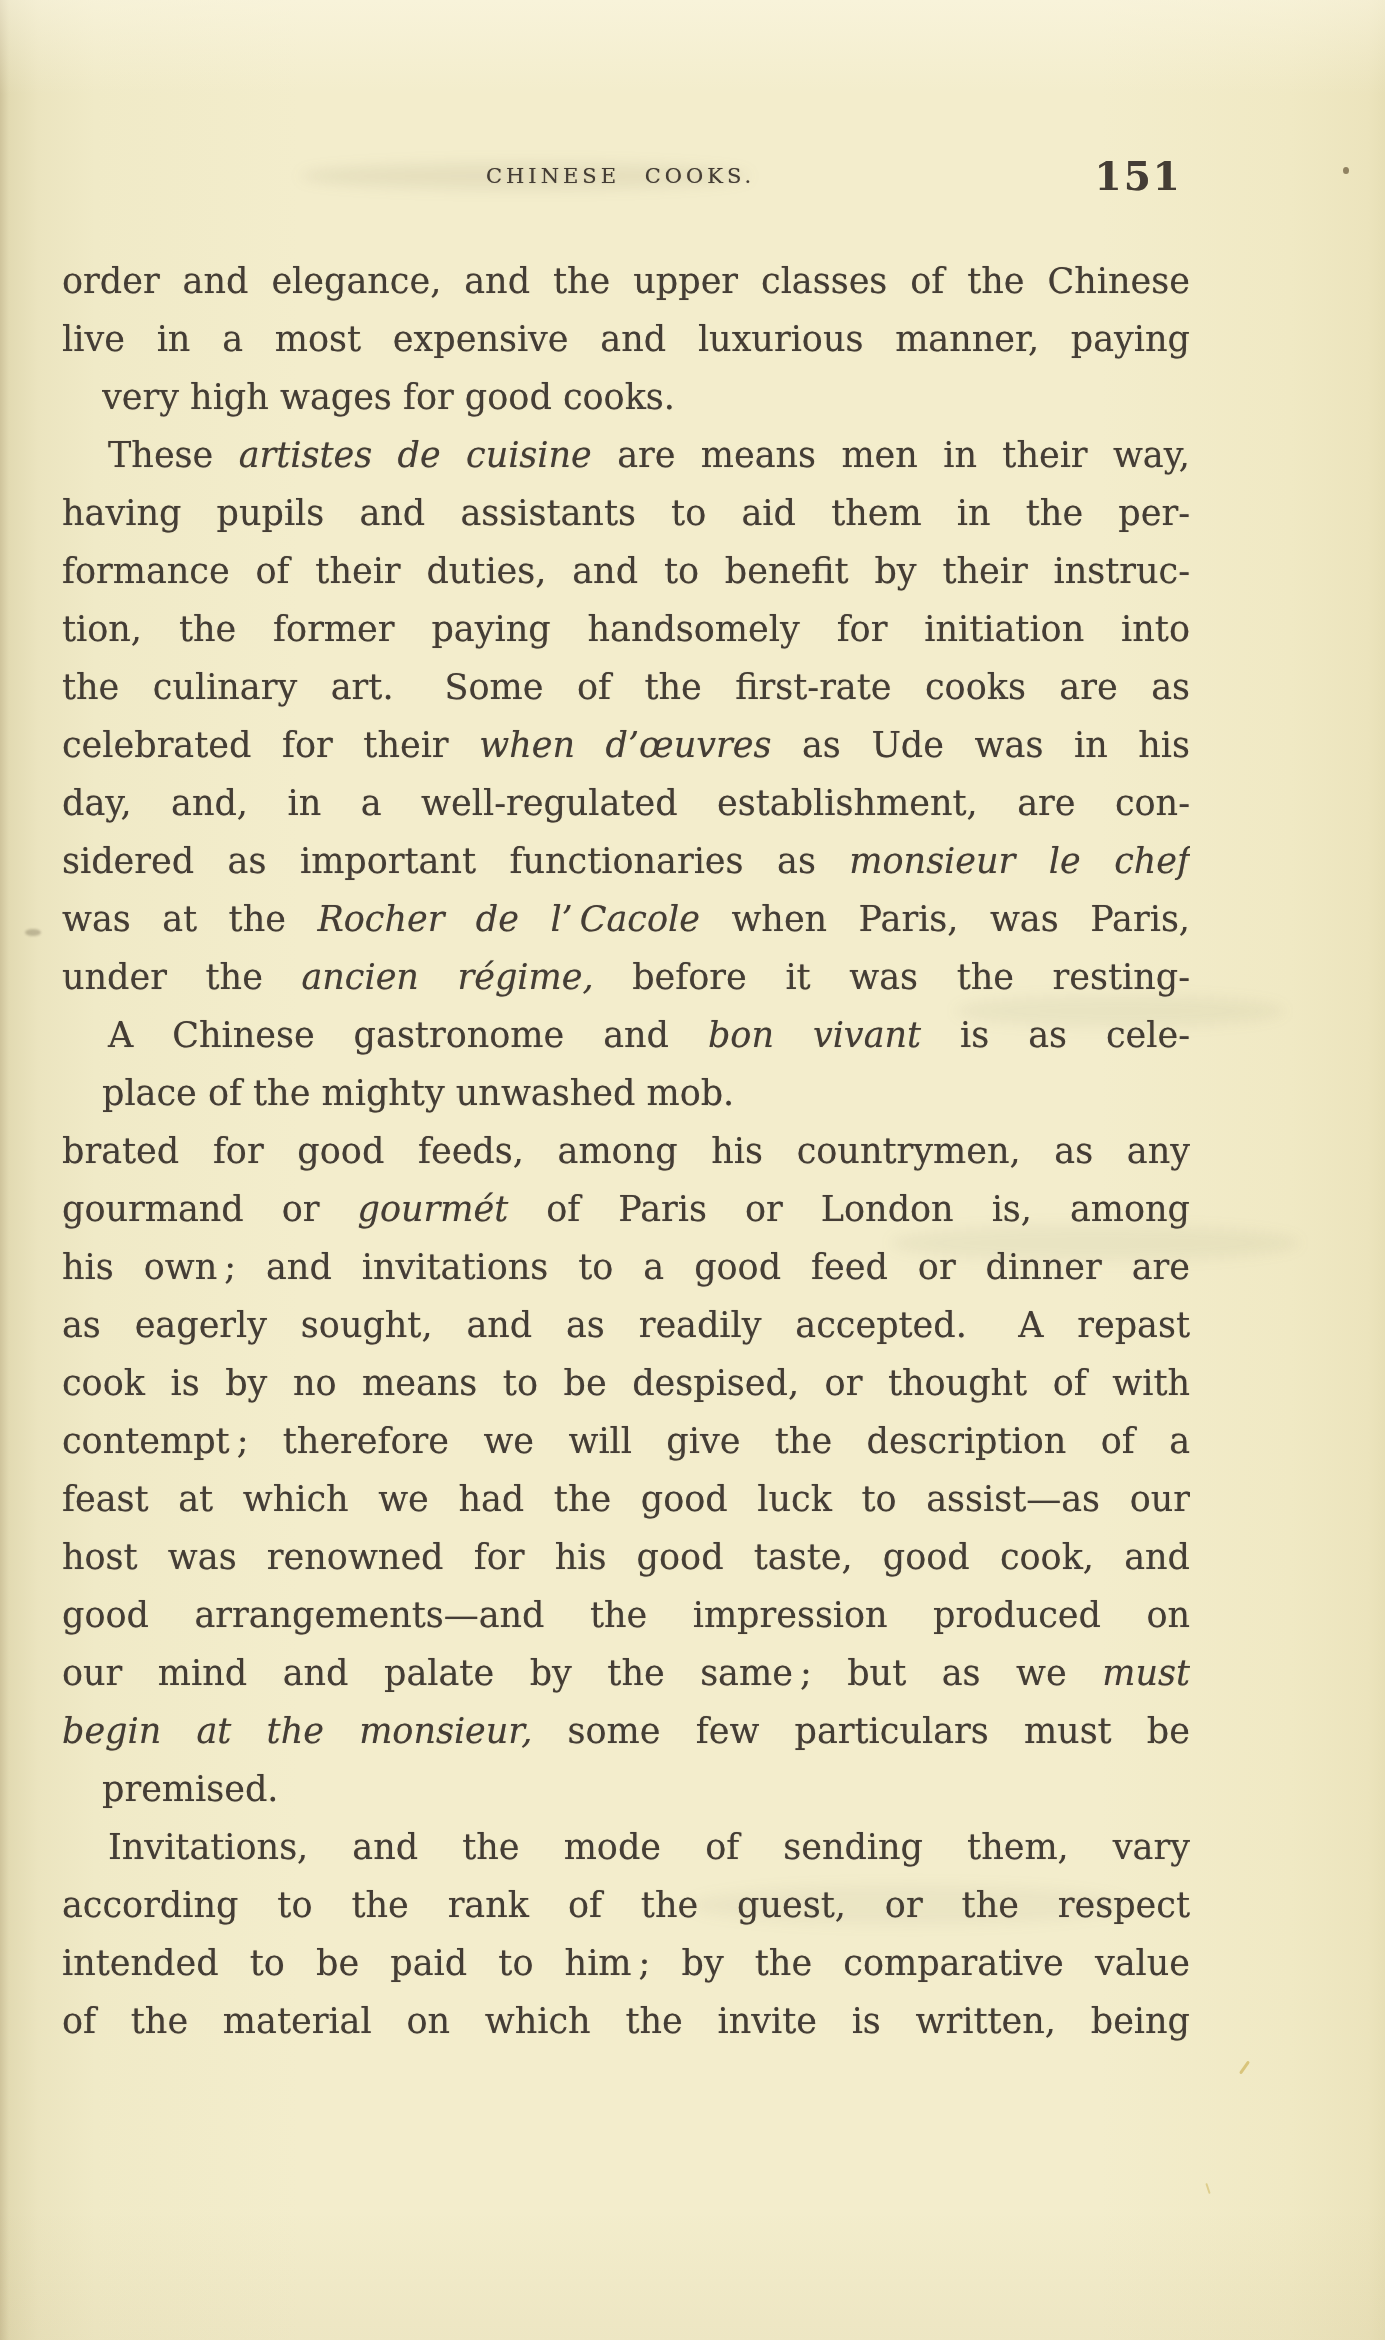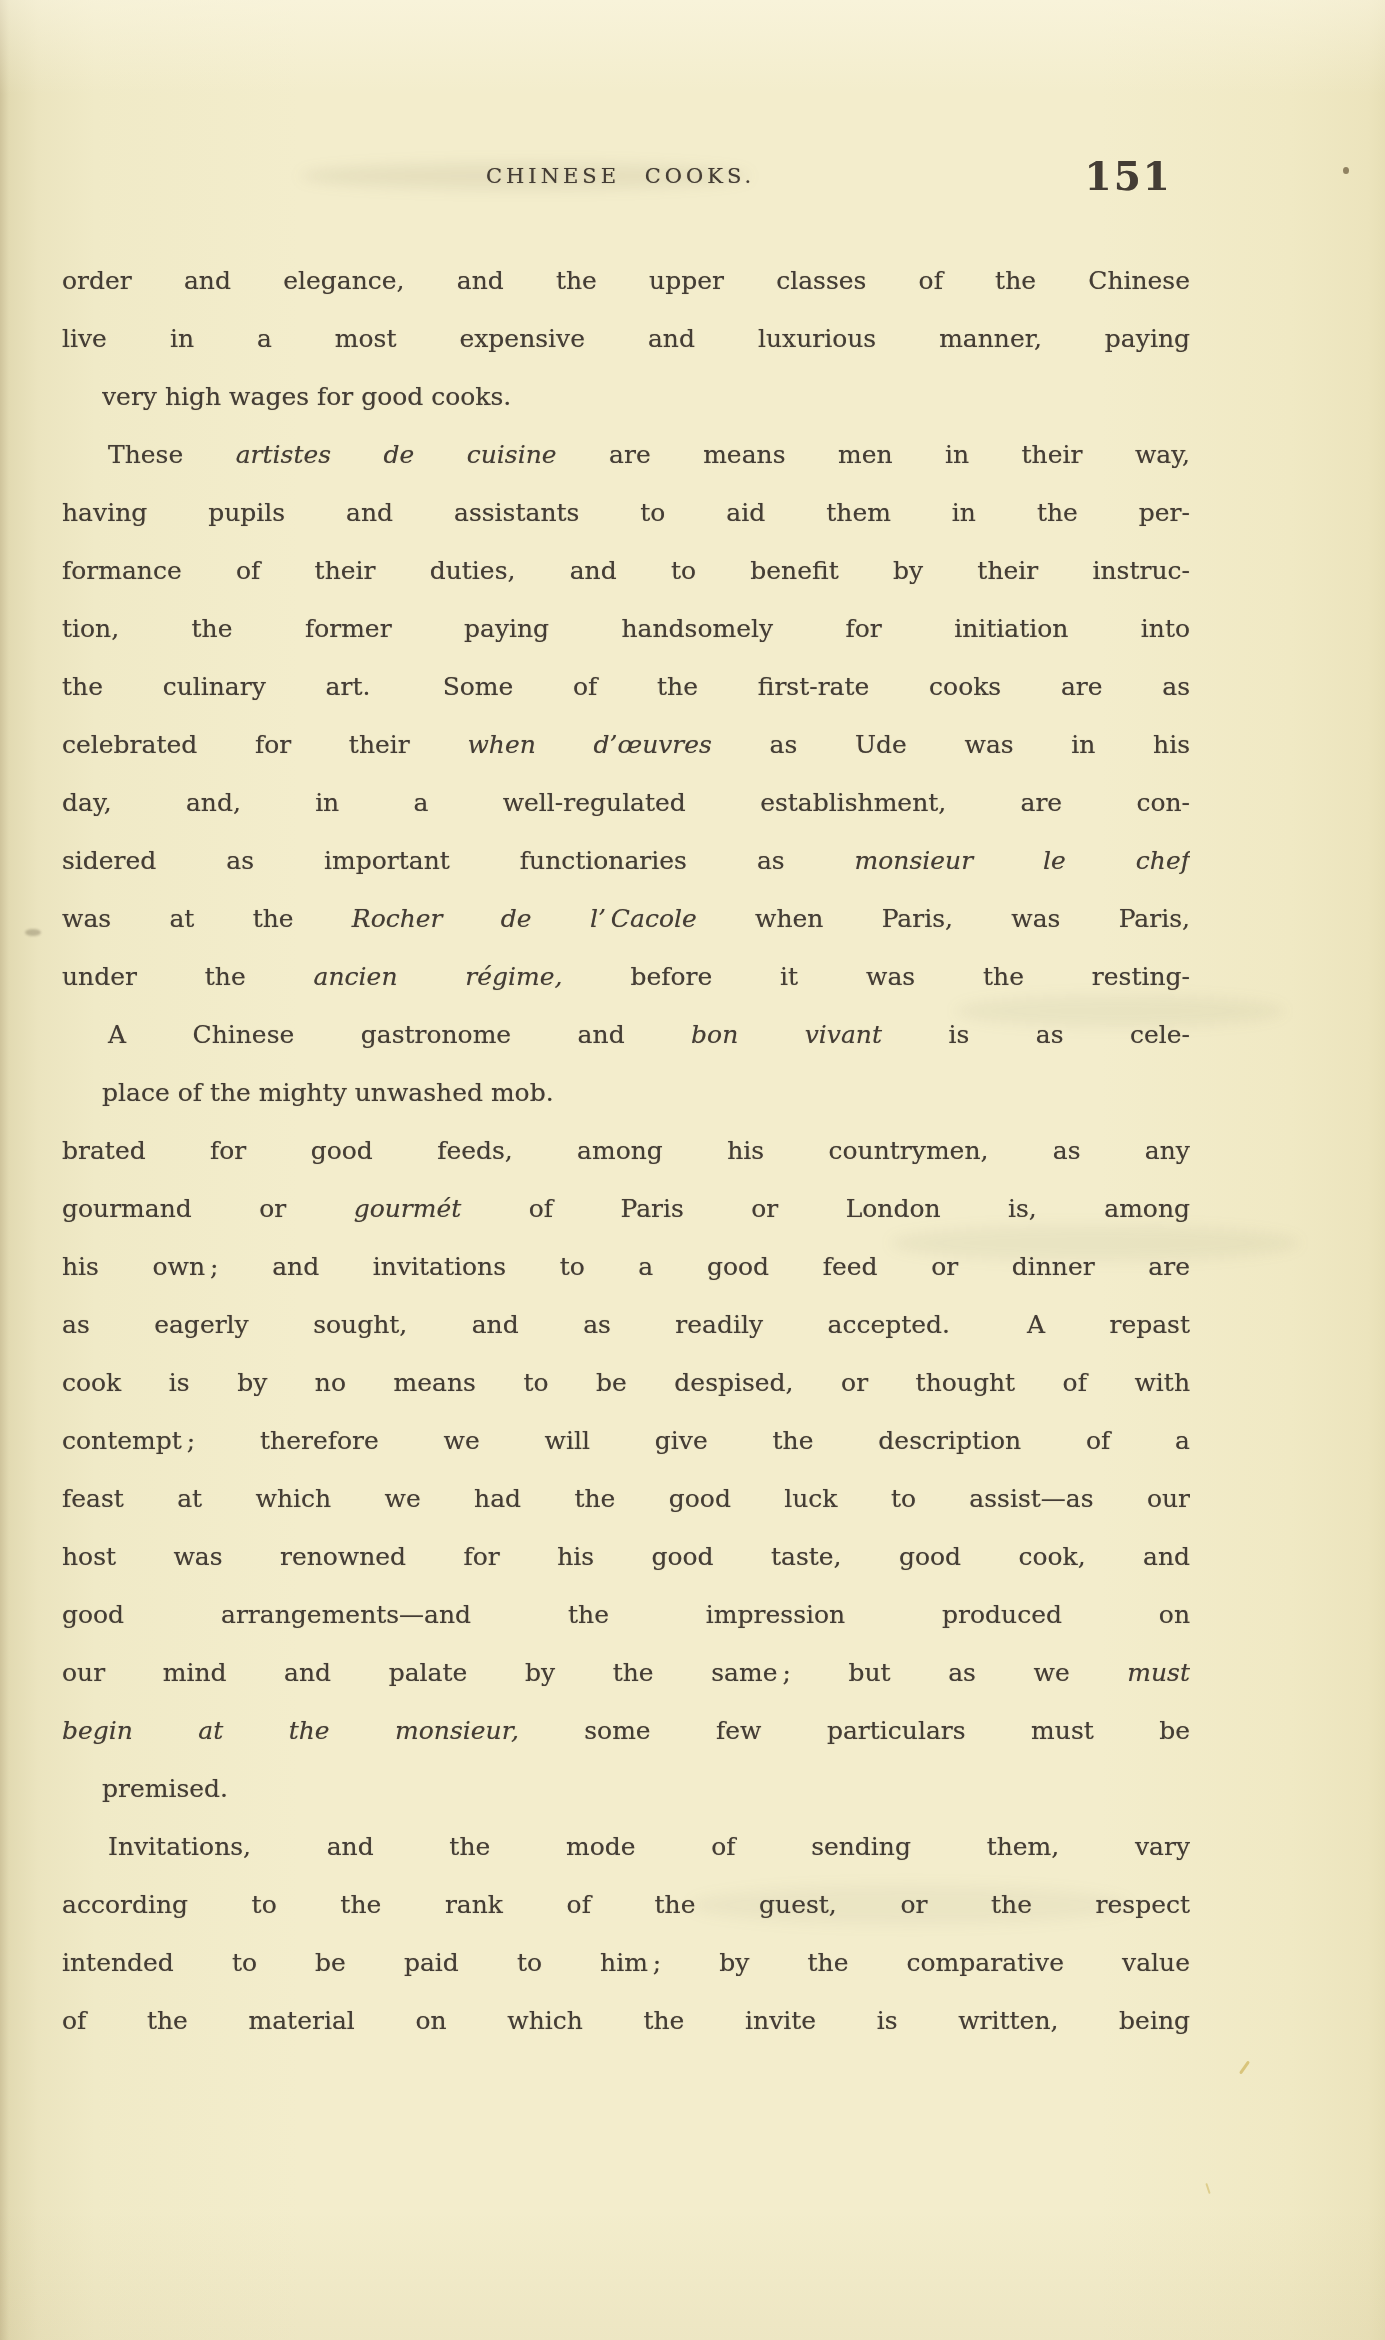--- a/index.html
+++ b/index.html
@@ -27,32 +27,32 @@
   }
   .running-title {
     position: absolute; left: 50%; top: 0;
     transform: translateX(-52%);
     font-size: 21px; line-height: 52px;
     letter-spacing: 4px; word-spacing: 14px;
     text-shadow: 0 0 0.7px rgba(60,50,40,0.55);
     white-space: nowrap;
   }
   .folio {
-    position: absolute; right: 18px; top: 0;
+    position: absolute; right: 8px; top: 0;
     font-size: 39px; line-height: 52px;
     font-weight: bold;
     letter-spacing: 2px;
     text-shadow: 0 0 0.6px rgba(60,50,40,0.5);
   }
 
   
   .page-text {
     position: absolute; left: 62px; top: 252px;
     width: 1128px;
-    font-size: 25px; line-height: 58px;
+    font-size: 35px; line-height: 58px;
     text-shadow: 0 0 0.7px rgba(62,52,42,0.55);
   }
   .line {
     text-align: justify;
     text-align-last: justify;
     height: 58px; overflow: hidden;
   }
   .line.last { text-align-last: left; margin-left: 40px; }
   .line.indent { text-indent: 46px; }
   .it { font-style: italic; }

